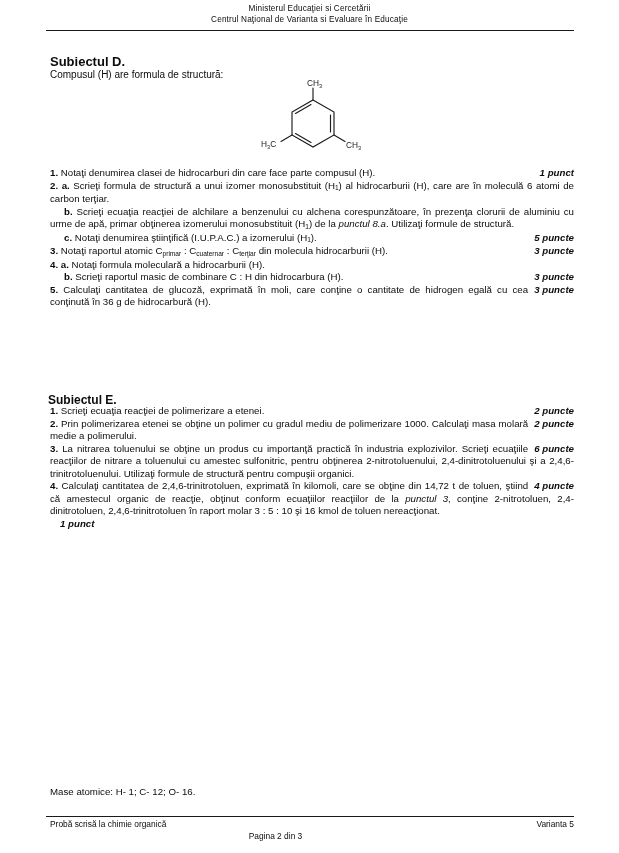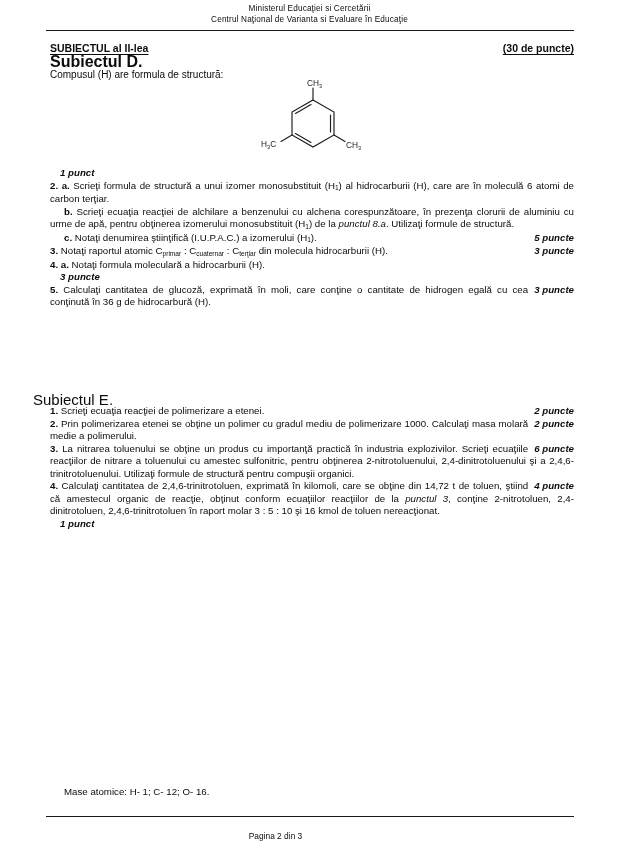--- a/index.html
+++ b/index.html
@@ -67,21 +67,21 @@
   }
   .subject-head .right {
     text-decoration: underline;
     text-underline-offset: 1.5px;
   }
 
   .sub-d-title {
     position: absolute;
     left: 50px;
     top: 56px;
-    font-size: 16px;
+    font-size: 13px;
     font-weight: bold;
     line-height: 12px;
   }
   .compound-line {
     position: absolute;
     left: 50px;
     top: 69px;
     font-size: 10px;
     line-height: 12px;
   }
@@ -141,31 +141,31 @@
   .row .txt { }
   .row .pts2 {
     font-style: italic;
     font-weight: bold;
     white-space: nowrap;
     padding-left: 10px;
   }
 
   .sub-e-title {
     position: absolute;
-    left: 33px;
+    left: 48px;
     top: 394px;
-    font-size: 15px;
-    font-weight: normal;
+    font-size: 12px;
+    font-weight: bold;
     line-height: 12px;
   }
 
   
   .mase {
     position: absolute;
-    left: 64px;
+    left: 50px;
     top: 786px;
     font-size: 9.7px;
     line-height: 12px;
   }
   .footer-rule {
     position: absolute;
     left: 46px;
     top: 816px;
     width: 528px;
     height: 1px;
@@ -195,24 +195,20 @@
 <body>
 
 <div class="page">
 
   <div class="doc-header">
     <span class="line">Ministerul Educaţiei si Cercetării</span>
     <span class="line">Centrul Naţional de Varianta si Evaluare în Educaţie</span>
   </div>
   <div class="header-rule"></div>
 
-  <div class="subject-head">
-    <span class="left">SUBIECTUL al II-lea</span>
-    <span class="right">(30 de puncte)</span>
-  </div>
 
   <div class="sub-d-title">Subiectul D.</div>
   <div class="compound-line">Compusul (H)  are formula de structură:</div>
 
   <div class="molecule">
     <svg width="140" height="78" viewBox="0 0 140 78" xmlns="http://www.w3.org/2000/svg">
       <g stroke="#1c1c1c" stroke-width="1.15" fill="none" stroke-linecap="round">
 
         <polygon points="70,22 91,34 91,57 70,69 49,57 49,34"></polygon>
 
@@ -231,40 +227,42 @@
         <text x="18" y="69">H<tspan font-size="5.6" dy="1.8">3</tspan><tspan dy="-1.8">C</tspan></text>
 
         <text x="103" y="70">CH<tspan font-size="5.6" dy="1.8">3</tspan></text>
       </g>
     </svg>
   </div>
 
   <div class="qblock" style="top:167px;">
 
     <div class="q row">
+      <span class="txt"><span class="lead">1.</span><span> Notaţi denumirea clasei de hidrocarburi din care face parte compusul (H).</span></span>
       <span class="pts2">1 punct</span>
     </div>
 
     <div class="q"><span class="lead">2. a.</span><span> Scrieţi formula de structură a unui izomer monosubstituit (H</span><sub>1</sub><span>) al hidrocarburii (H), care are în moleculă 6 atomi de carbon terţiar.</span></div>
 
-    <div class="q"><span class="indent"></span><span class="lead">b.</span><span> Scrieţi ecuaţia reacţiei de alchilare a benzenului cu alchena corespunzătoare, în prezenţa clorurii de aluminiu cu urme de apă, pentru obţinerea izomerului monosubstituit (H</span><sub>1</sub><span>) de la </span><span class="ital">punctul 8.a</span><span>. Utilizaţi formule de structură.</span></div>
+    <div class="q"><span class="indent"></span><span class="lead">b.</span><span> Scrieţi ecuaţia reacţiei de alchilare a benzenului cu alchena corespunzătoare, în prezenţa clorurii de aluminiu cu urme de apă, primar obţinerea izomerului monosubstituit (H</span><sub>1</sub><span>) de la </span><span class="ital">punctul 8.a</span><span>. Utilizaţi formule de structură.</span></div>
 
     <div class="q row">
       <span class="txt"><span class="indent"></span><span class="lead">c.</span><span> Notaţi denumirea ştiinţifică (I.U.P.A.C.) a izomerului (H</span><sub>1</sub><span>).</span></span>
       <span class="pts2">5 puncte</span>
     </div>
 
     <div class="q row">
       <span class="txt"><span class="lead">3.</span><span> Notaţi raportul atomic C</span><sub>primar</sub><span> : C</span><sub>cuaternar</sub><span> : C</span><sub>terţiar</sub><span>  din molecula hidrocarburii (H).</span></span>
       <span class="pts2">3 puncte</span>
     </div>
 
     <div class="q"><span class="lead">4. a.</span><span> Notaţi formula moleculară a hidrocarburii (H).</span></div>
 
     <div class="q row">
+      <span class="txt"><span class="indent"></span><span class="lead">b.</span><span> Scrieţi raportul masic de combinare C : H din hidrocarbura (H).</span></span>
       <span class="pts2">3 puncte</span>
     </div>
 
     <div class="q has-pts"><span class="pts">3 puncte</span><span class="lead">5.</span><span> Calculaţi cantitatea de glucoză, exprimată în moli, care conţine o cantitate de hidrogen egală cu cea conţinută în 36 g de hidrocarbură (H).</span></div>
 
   </div>
 
   <div class="sub-e-title">Subiectul E.</div>
 
   <div class="qblock" style="top:405px;">
@@ -282,15 +280,19 @@
 
     <div class="q row">
       <span class="pts2">1 punct</span>
     </div>
 
   </div>
 
   <div class="mase">Mase atomice: H- 1; C- 12; O- 16.</div>
 
   <div class="footer-rule"></div>
+  <div class="footer">
+    <span>Probă scrisă la chimie organică</span>
+    <span>Varianta 5</span>
+  </div>
   <div class="footer-center">Pagina 2 din 3</div>
 
 </div>
 
 </body></html>

